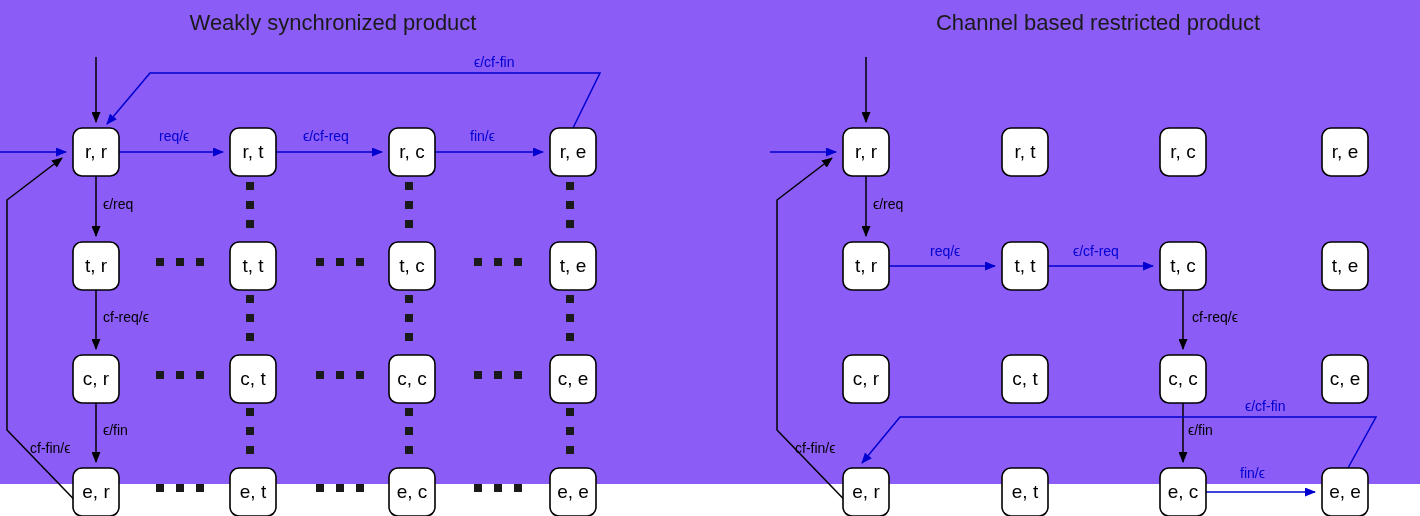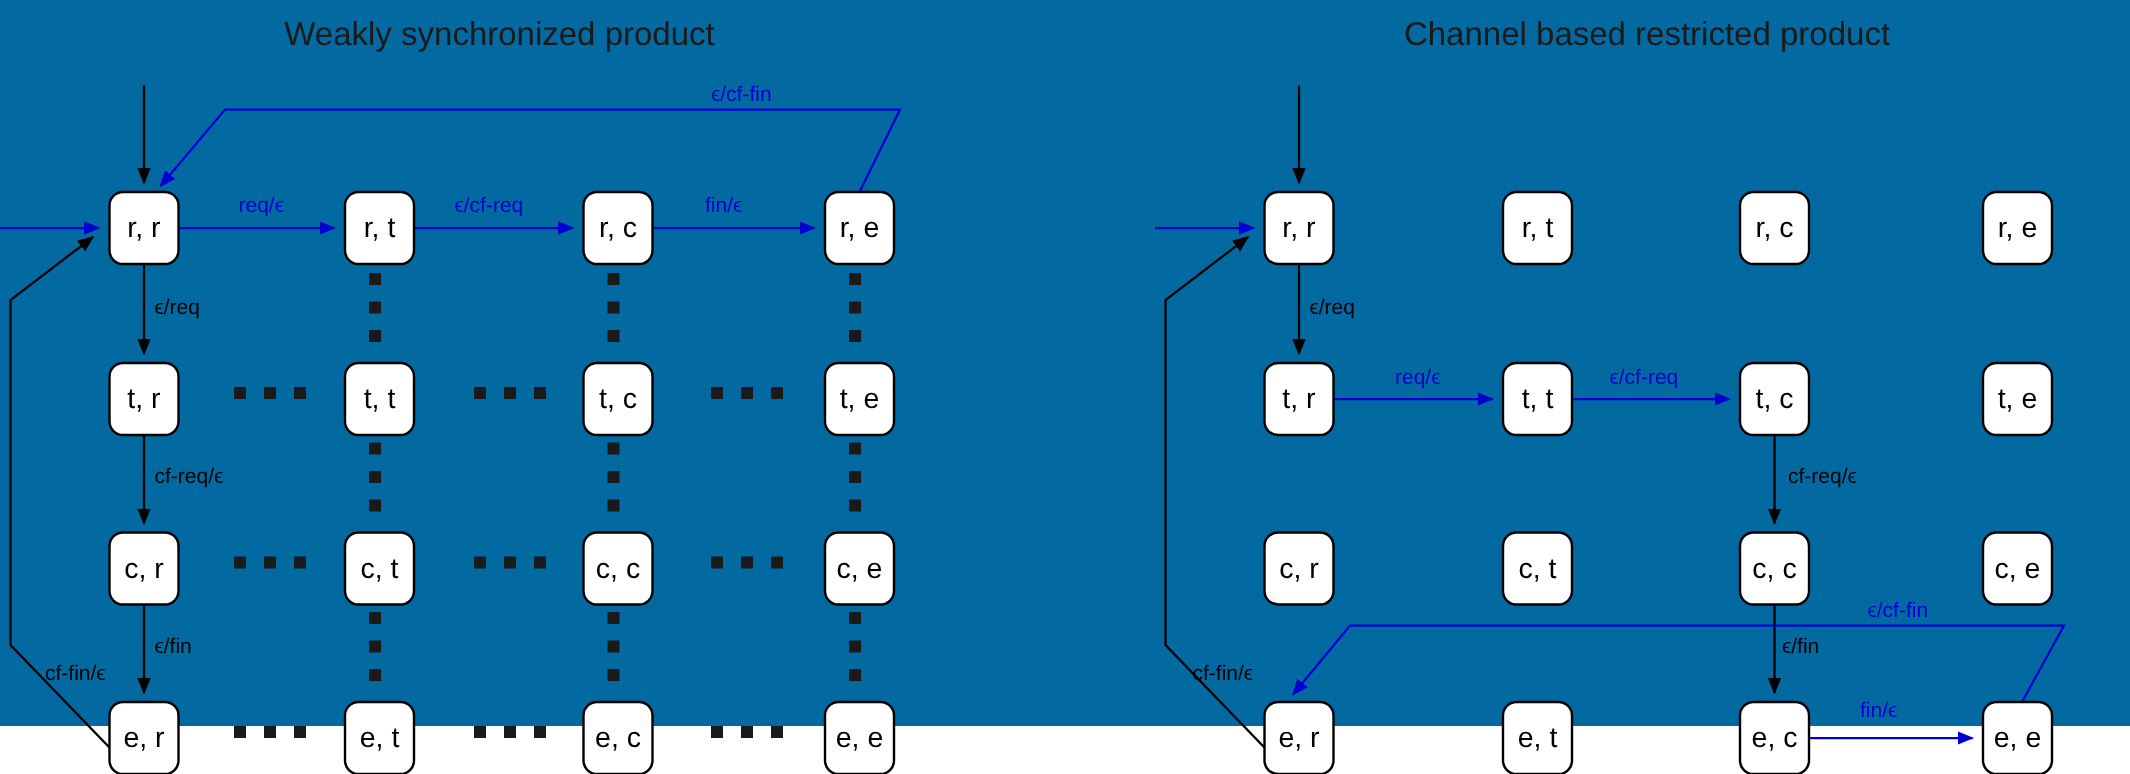--- a/index.html
+++ b/index.html
@@ -1,17 +1,17 @@
 <!DOCTYPE html>
 <html><head>
 <meta charset="utf-8">
 <style>
   html,body{margin:0;padding:0;background:#ffffff;}
   body{width:1420px;height:516px;overflow:hidden;font-family:"Liberation Sans",sans-serif;}
-  #stage{position:relative;width:1420px;height:484px;background:#0369a1;}
+  #stage{position:relative;width:1420px;height:484px;background:#8b5cf6;}
   svg{display:block;}
   .title{font-family:"Liberation Sans",sans-serif;font-size:22px;fill:#1a1a1a;text-anchor:middle;}
   .nodelabel{font-family:"Liberation Sans",sans-serif;font-size:19px;fill:#000;text-anchor:middle;dominant-baseline:middle;}
   .edgelabel{font-family:"Liberation Sans",sans-serif;font-size:14px;fill:#000;}
   .edgelabel.blue{fill:#0000d0;}
   .nodebox{fill:#ffffff;stroke:#000000;stroke-width:1.6;}
   .blk{stroke:#000000;stroke-width:1.5;fill:none;}
   .blu{stroke:#0000d0;stroke-width:1.5;fill:none;}
   .dotsq{fill:#1a1a1a;}
 </style>

